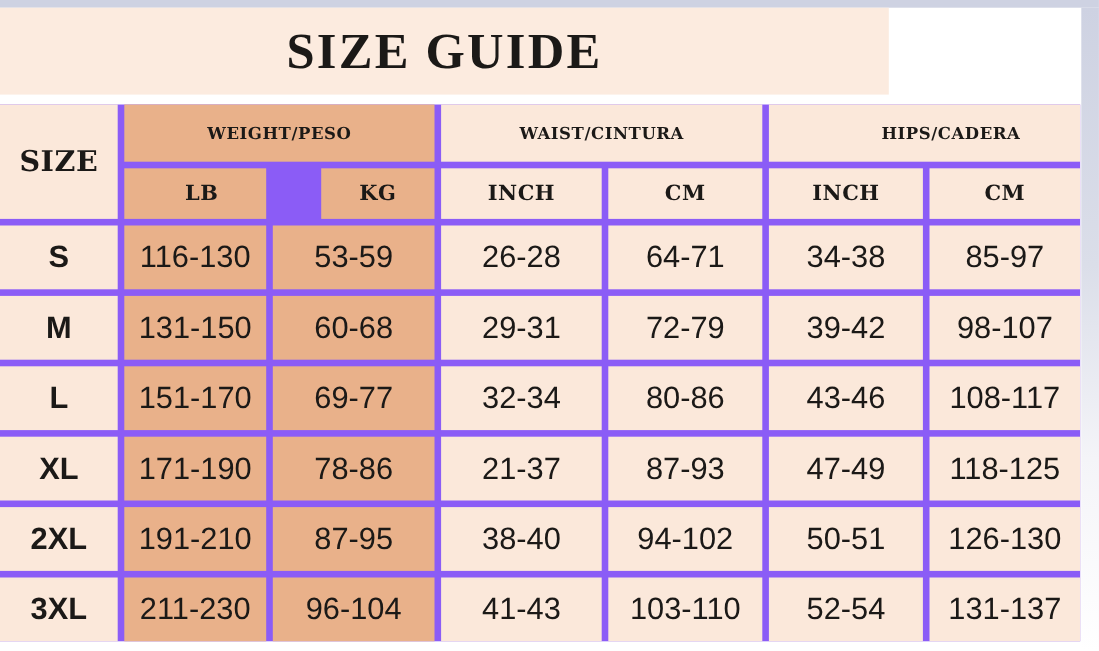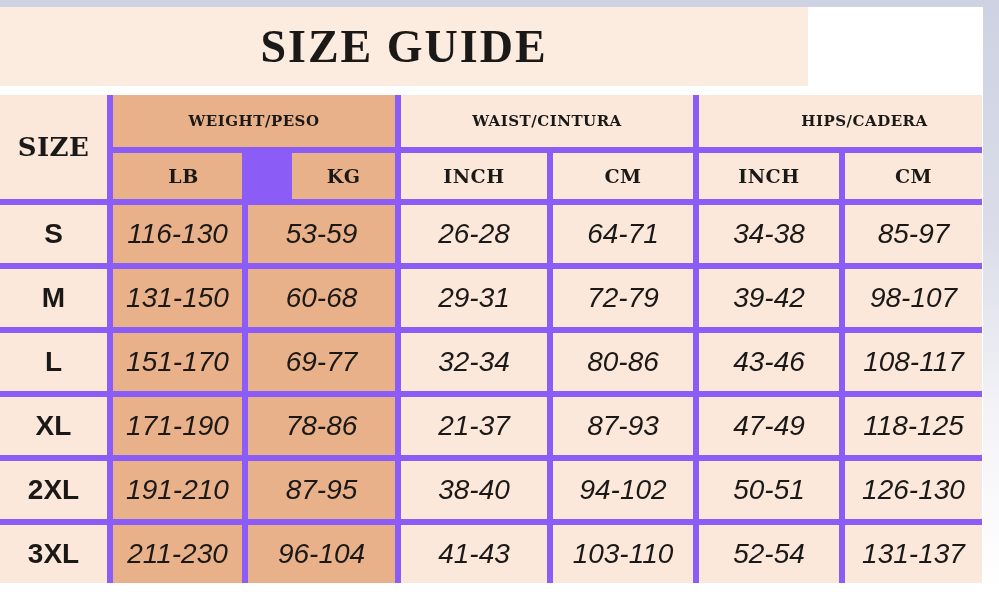--- a/index.html
+++ b/index.html
@@ -61,21 +61,21 @@
   .light{background:var(--cell-light,#fbe8da);}
   .dark{background:var(--cell-dark,#e9b18a);}
   .head{
     font-family:"DejaVu Serif",serif;
     font-weight:bold;
     letter-spacing:0.5px;
   }
   .group-head{font-size:15px;}
   .sub-head{font-size:19px;}
   .size-head{font-size:26px;}
-  .data-cell{font-size:28px;font-style:italic;}
+  .data-cell{font-size:28px;}
   .size-cell{font-size:28px;font-weight:bold;}
   .c-size{grid-row:1/3;grid-column:1;}
   .c-g0{grid-row:1;grid-column:2/4;}
   .c-g1{grid-row:1;grid-column:4/6;text-align:right;}
   .c-g2{grid-row:1;grid-column:6/8;padding-left:48px;}
   .c-s1{grid-row:2;grid-column:2;padding-left:12px;}
   .c-s2{grid-row:2;grid-column:3;margin-left:44px;}
   .c-s3{grid-row:2;grid-column:4;}
   .c-s4{grid-row:2;grid-column:5;}
   .c-s5{grid-row:2;grid-column:6;}

